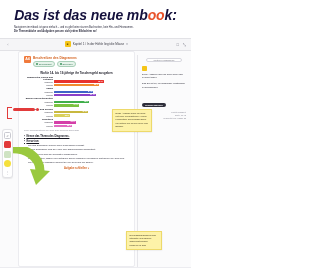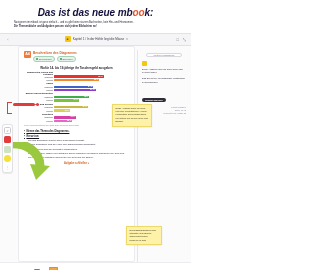--- a/index.html
+++ b/index.html
@@ -11,21 +11,21 @@
   }
   .page { position: relative; width: 191px; height: 270px; background:#fff; }
 
   
   .promo {
     padding: 7px 12px 4px 12px;
     background: #ffffff;
     text-align: center;
   }
   .promo-title {
-    font-size: 10px;
+    font-size: 14px;
     font-weight: bold;
     font-style: italic;
     color: #14103c;
     letter-spacing: -0.1px;
   }
   .promo-title .accent { color: #e8522a; }
   .promo-sub {
     margin-top: 3px;
     font-size: 2.6px;
     line-height: 1.45;

